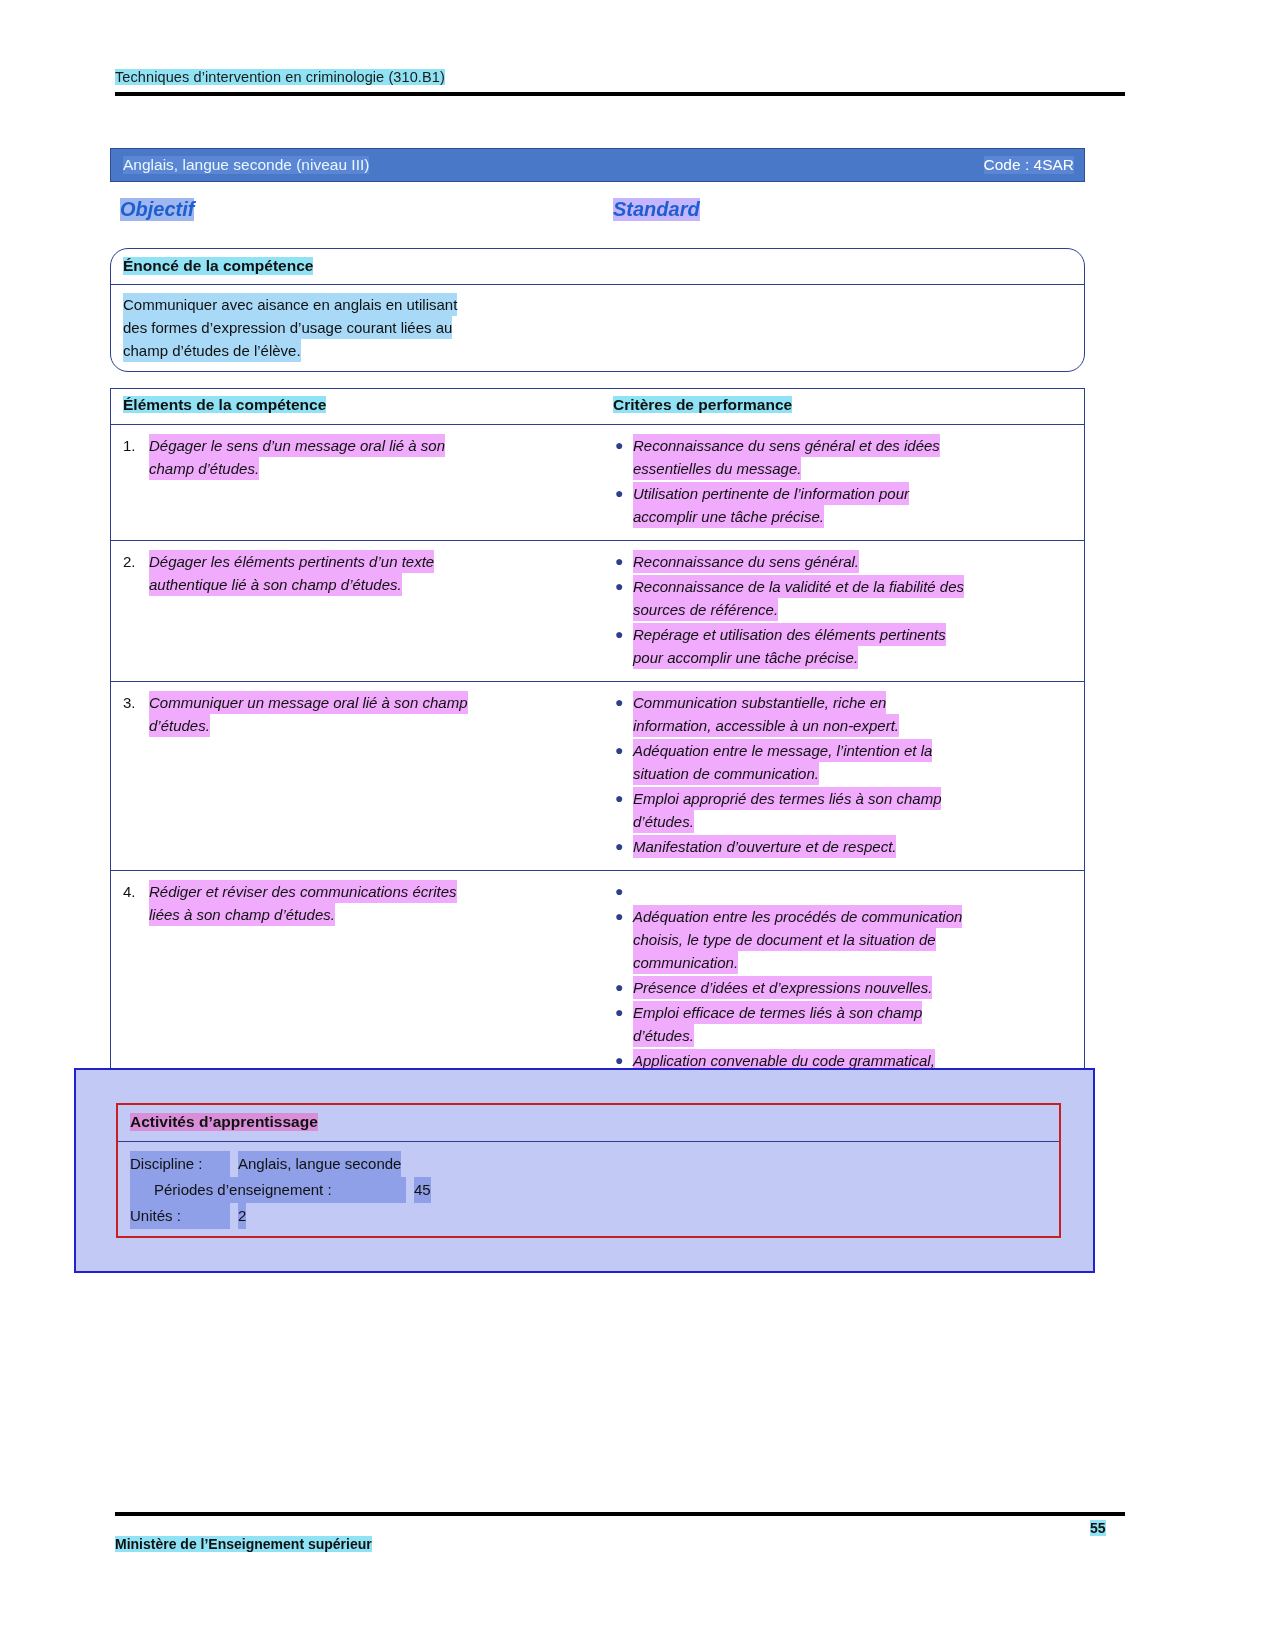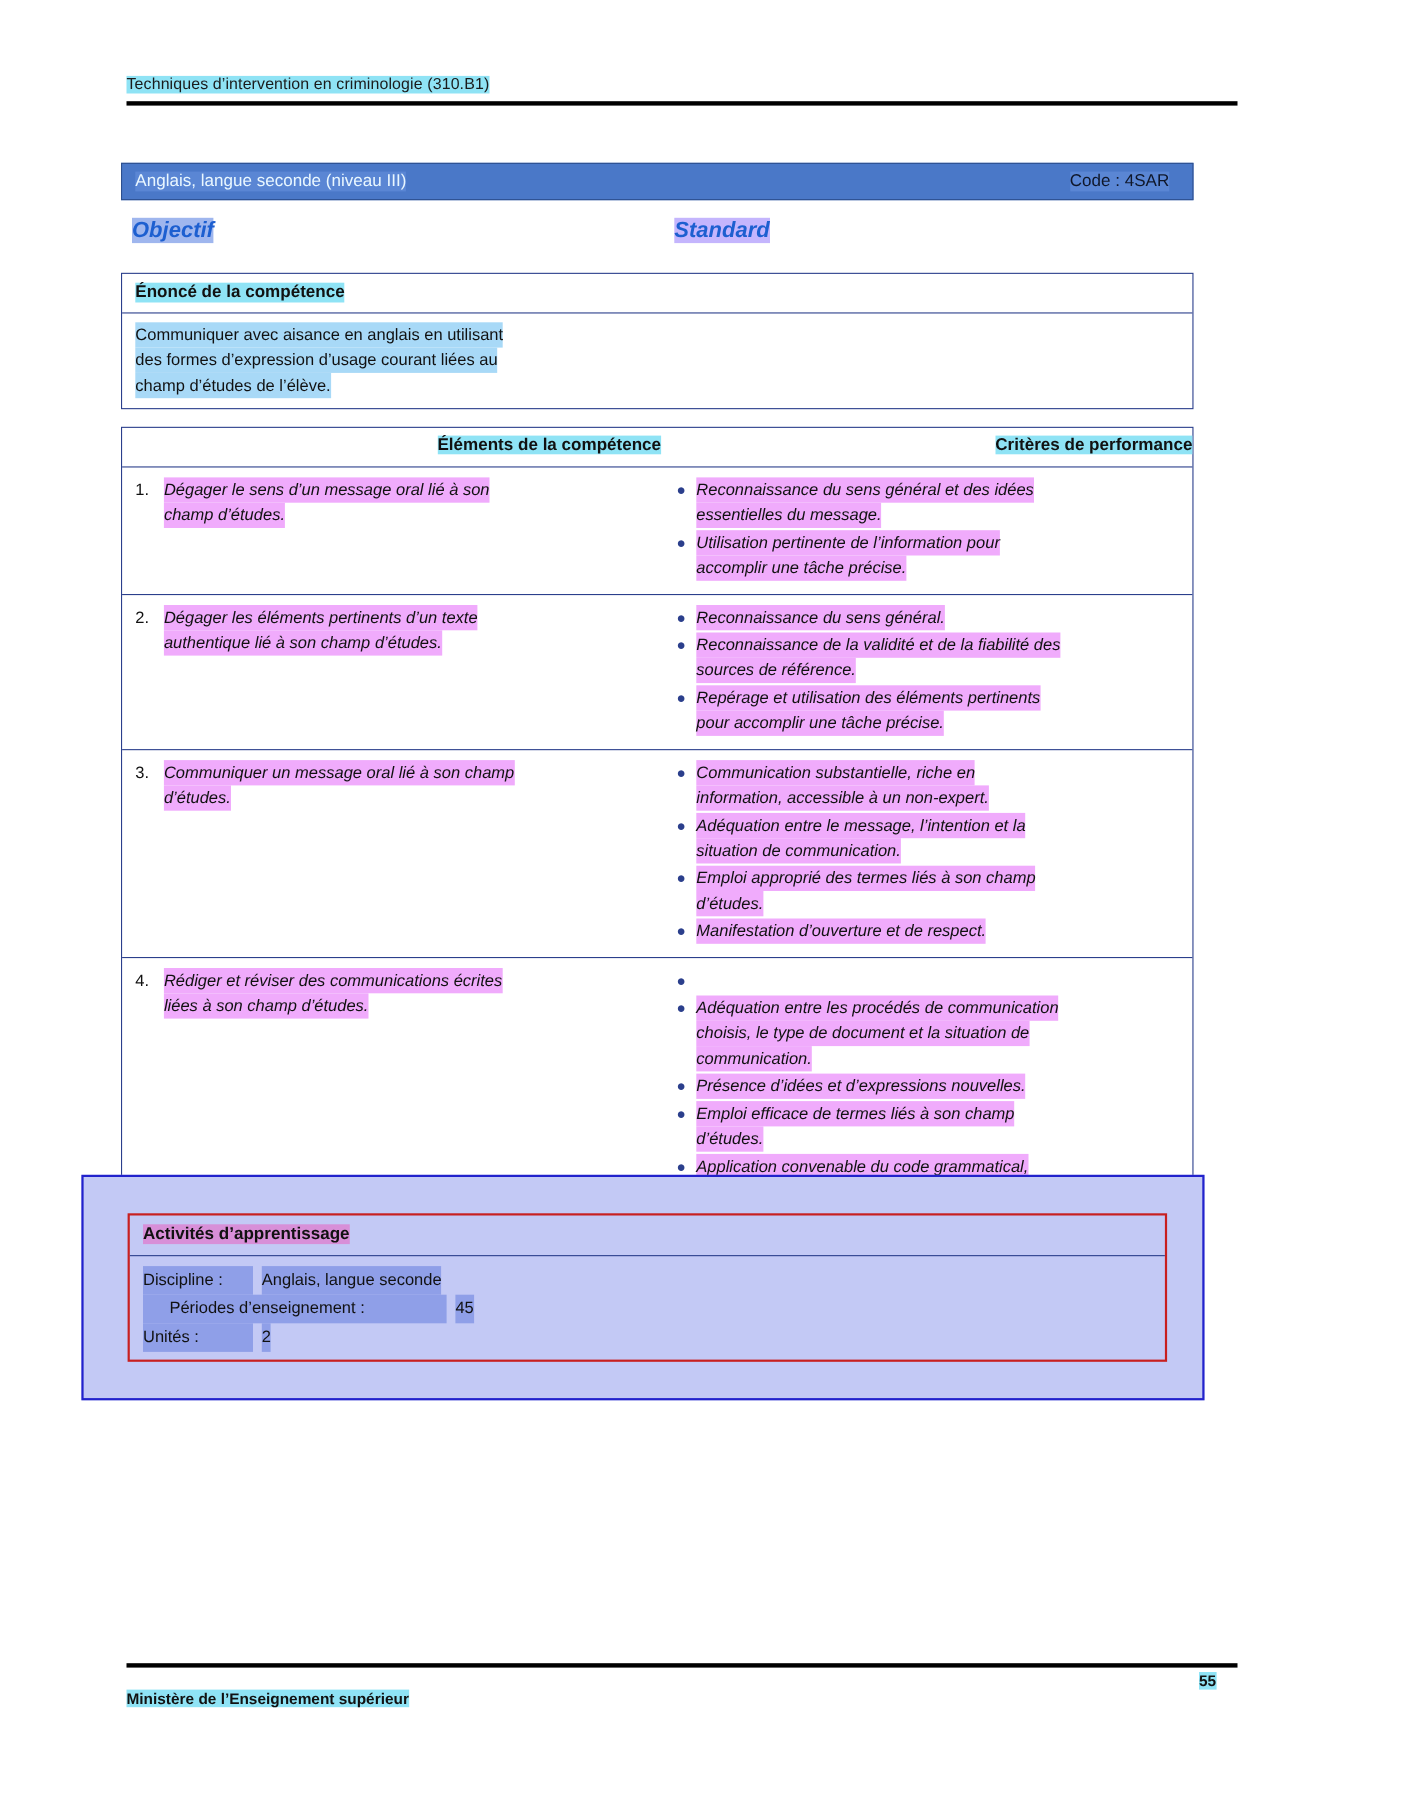--- a/index.html
+++ b/index.html
@@ -58,24 +58,24 @@
   .title-band .band-left {
     position: absolute;
     left: 12px;
     top: 7px;
     font-size: 15.5px;
     color: #e9f7ff;
     background: #5a86d4;
   }
   .title-band .band-right {
     position: absolute;
-    right: 21px;
+    right: 10px;
     top: 7px;
     font-size: 15.5px;
-    color: #0f172a;
+    color: #ffffff;
     background: #5a86d4;
   }
 
   
   .os-row {
     position: absolute;
     left: 110px;
     top: 198px;
     width: 975px;
     height: 30px;
@@ -106,20 +106,21 @@
     position: absolute;
     border: 1px solid #2b3f8c;
     box-sizing: border-box;
     background: #ffffff;
   }
   .enonce-box {
     left: 110px;
     top: 248px;
     width: 975px;
     height: 124px;
+    border-radius: 18px;
   }
   .enonce-head {
     position: absolute;
     left: 0; top: 0;
     width: 100%;
     height: 36px;
     border-bottom: 1px solid #2b3f8c;
     box-sizing: border-box;
   }
   .enonce-head span {
@@ -158,21 +159,20 @@
   }
   .mt-headrow {
     display: flex;
     height: 36px;
     border-bottom: 1px solid #2b3f8c;
     box-sizing: border-box;
   }
   .mt-head-left, .mt-head-right {
     padding: 7px 0 0 12px;
     box-sizing: border-box;
-    text-align: right;
   }
   .mt-head-left { width: 490px; }
   .mt-head-right { width: 483px; }
   .mt-head-left span, .mt-head-right span {
     font-size: 15.5px;
     font-weight: bold;
     color: #111111;
     background: #8fe3f5;
   }
   .mt-row {

